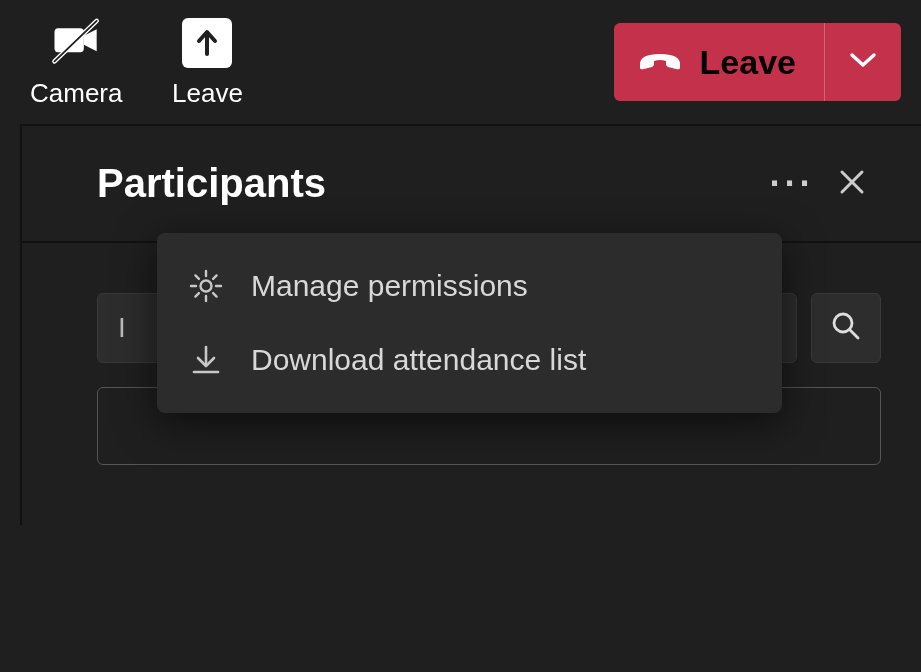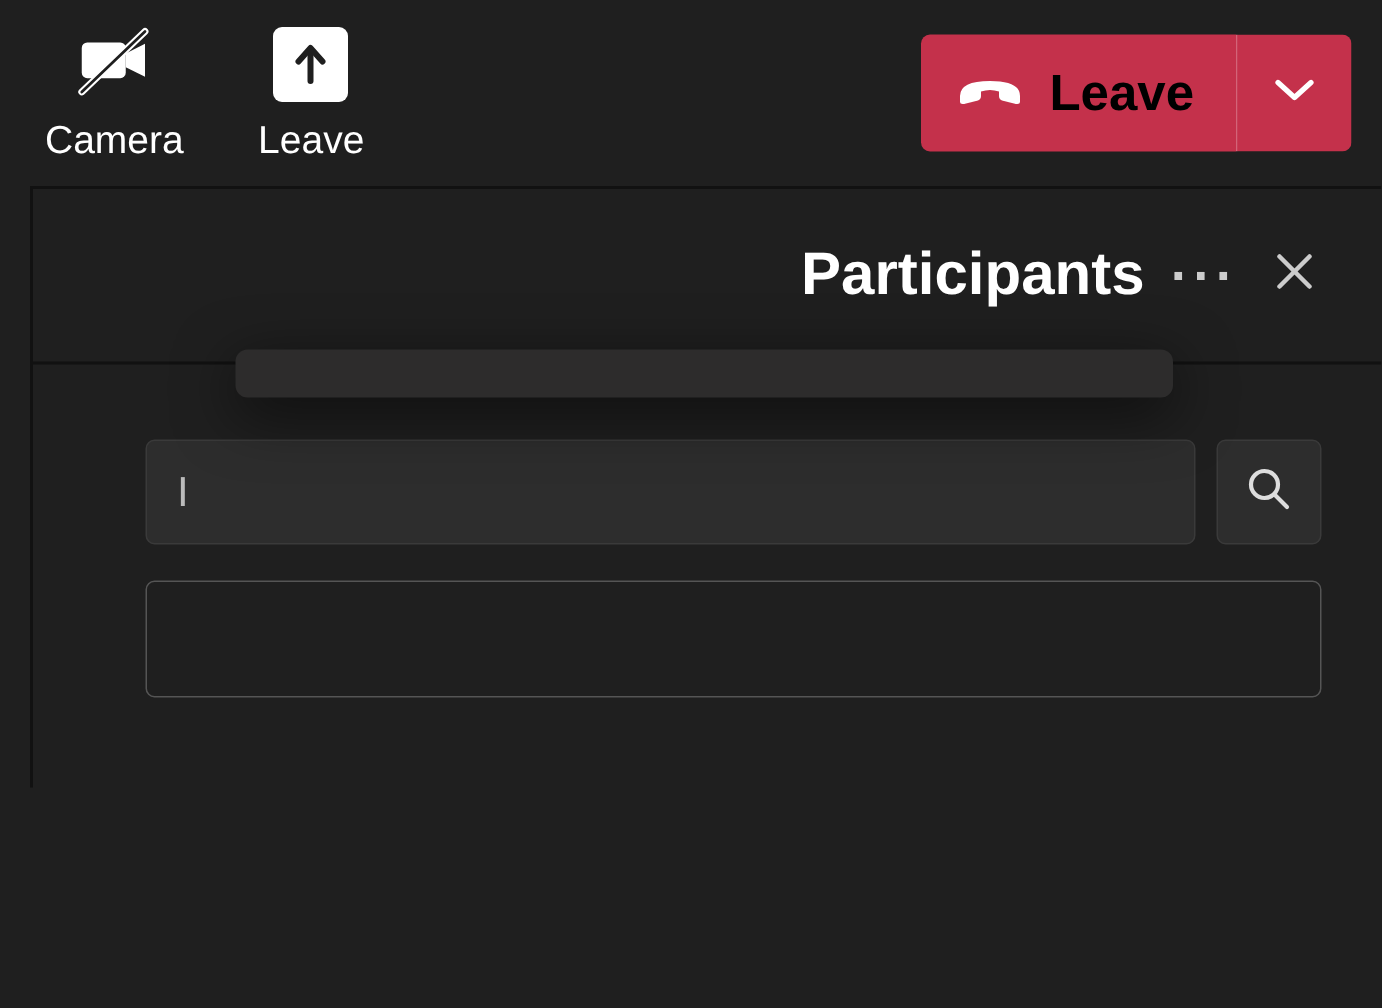--- a/index.html
+++ b/index.html
@@ -80,26 +80,25 @@
       border-radius: 0 6px 6px 0;
       border-left: 1px solid rgba(255,255,255,0.25);
       cursor: pointer;
     }
     .panel {
       padding: 0;
     }
     .panel-header {
       display: flex;
       align-items: center;
-      padding: 35px 38px 35px 75px;
+      padding: 35px 49px 35px 75px;
       gap: 20px;
       border-top: 2px solid #111;
       border-left: 2px solid #111;
       margin-left: 20px;
-      text-align: right;
     }
     .panel-title {
       font-size: 40px;
       font-weight: 700;
       color: #ffffff;
       flex: 1;
     }
     .panel-header-icon {
       width: 40px;
       height: 40px;
@@ -261,17 +260,45 @@
           <svg width="32" height="32" viewBox="0 0 32 32">
             <circle cx="13" cy="13" r="9" fill="none" stroke="#ddd" stroke-width="2.8"></circle>
             <line x1="20" y1="20" x2="28" y2="28" stroke="#ddd" stroke-width="2.8" stroke-linecap="round"></line>
           </svg>
         </span>
       </div>
     </div>
     <div class="sec-row"></div>
 
     <div class="context-menu">
-
+      <div class="menu-item">
+        <div class="menu-item-icon">
+          <svg width="34" height="34" viewBox="0 0 34 34">
+            <circle cx="17" cy="17" r="5.5" fill="none" stroke="#c8c8c8" stroke-width="2.4"></circle>
+            <g stroke="#c8c8c8" stroke-width="2.4" stroke-linecap="round">
+              <line x1="17" y1="2" x2="17" y2="7"></line>
+              <line x1="17" y1="27" x2="17" y2="32"></line>
+              <line x1="2" y1="17" x2="7" y2="17"></line>
+              <line x1="27" y1="17" x2="32" y2="17"></line>
+              <line x1="6.4" y1="6.4" x2="9.9" y2="9.9"></line>
+              <line x1="24.1" y1="24.1" x2="27.6" y2="27.6"></line>
+              <line x1="6.4" y1="27.6" x2="9.9" y2="24.1"></line>
+              <line x1="24.1" y1="9.9" x2="27.6" y2="6.4"></line>
+            </g>
+          </svg>
+        </div>
+        <span class="menu-item-label">Manage permissions</span>
+      </div>
+
+      <div class="menu-item">
+        <div class="menu-item-icon">
+          <svg width="34" height="34" viewBox="0 0 34 34">
+            <line x1="17" y1="4" x2="17" y2="22" stroke="#c8c8c8" stroke-width="2.6" stroke-linecap="round"></line>
+            <polyline points="9,15 17,23 25,15" fill="none" stroke="#c8c8c8" stroke-width="2.6" stroke-linecap="round" stroke-linejoin="round"></polyline>
+            <line x1="5" y1="29" x2="29" y2="29" stroke="#c8c8c8" stroke-width="2.6" stroke-linecap="round"></line>
+          </svg>
+        </div>
+        <span class="menu-item-label">Download attendance list</span>
+      </div>
 
     </div>
   </div>
 </div>
 
 </body></html>

